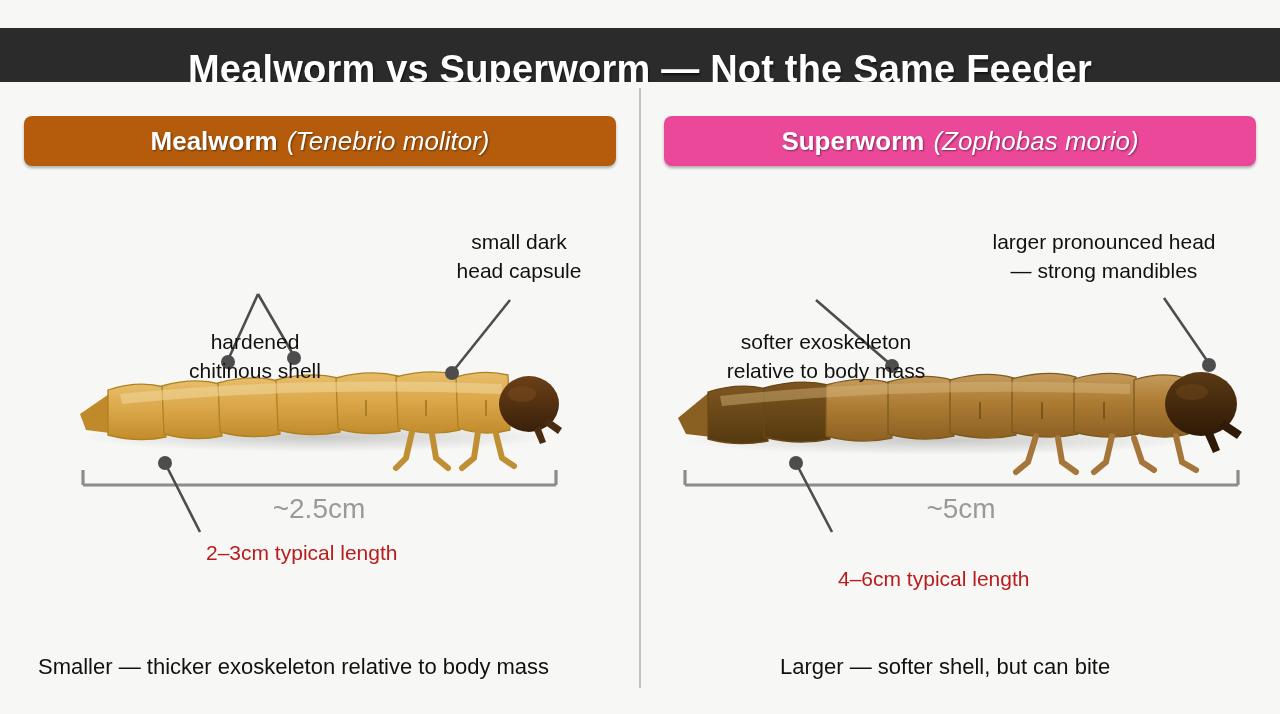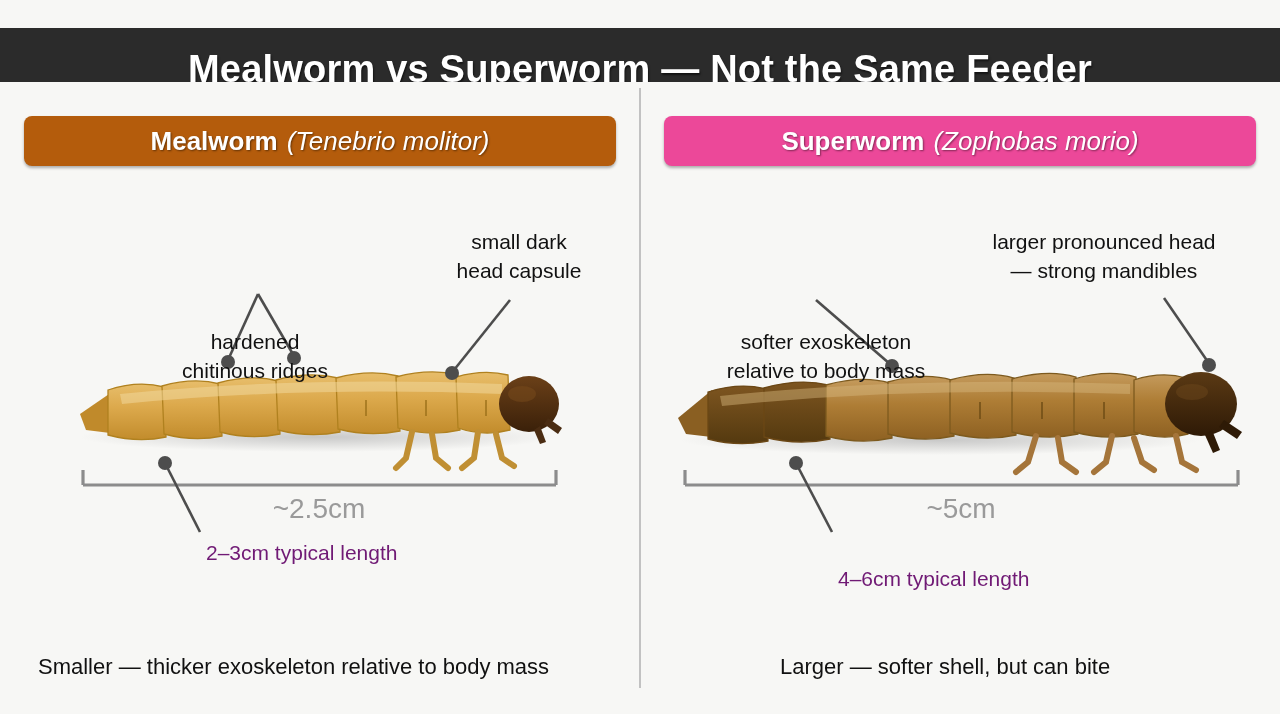--- a/index.html
+++ b/index.html
@@ -107,21 +107,21 @@
   
   .dim-label {
     position: absolute;
     color: #9a9a9a;
     font-size: 28px;
     text-align: center;
     white-space: nowrap;
   }
   .length-note {
     position: absolute;
-    color: #701a75;
+    color: #b91c1c;
     font-size: 21px;
     white-space: nowrap;
   }
 
   
   .summary {
     position: absolute;
     color: #111111;
     font-size: 22px;
     white-space: nowrap;
@@ -226,21 +226,21 @@
           <line x1="83" y1="403" x2="556" y2="403"></line>
           <line x1="556" y1="388" x2="556" y2="403"></line>
         </g>
 
         <line x1="166" y1="383" x2="200" y2="450" stroke="#4d4d4d" stroke-width="2.6"></line>
         <circle cx="165" cy="381" r="7" fill="#4d4d4d"></circle>
       </svg>
 
       <div class="anno" style="left:136px; top:245px; width:238px;">
         <span>hardened</span>
-        <span class="anno-line2">chitinous ridges</span>
+        <span class="anno-line2">chitinous shell</span>
       </div>
 
       <div class="anno" style="left:428px; top:145px; width:182px;">
         <span>small dark</span>
         <span class="anno-line2">head capsule</span>
       </div>
 
       <div class="dim-label" style="left:239px; top:411px; width:160px;">~2.5cm</div>
 
       <div class="length-note" style="left:206px; top:459px;">2–3cm typical length</div>

